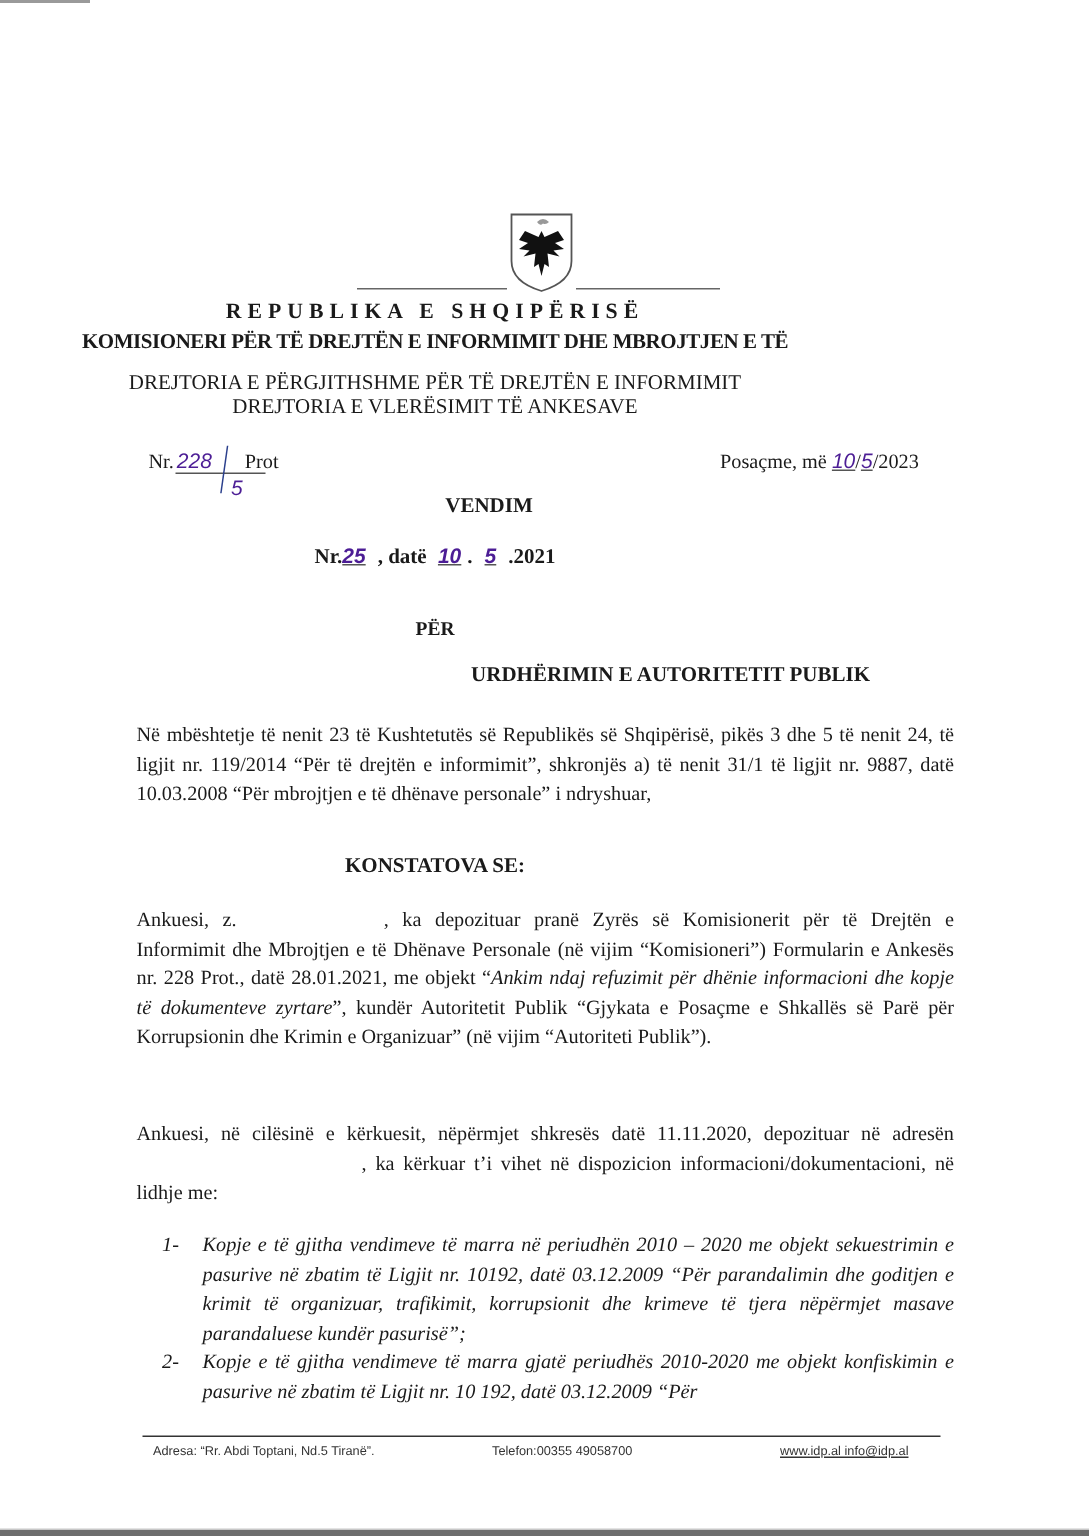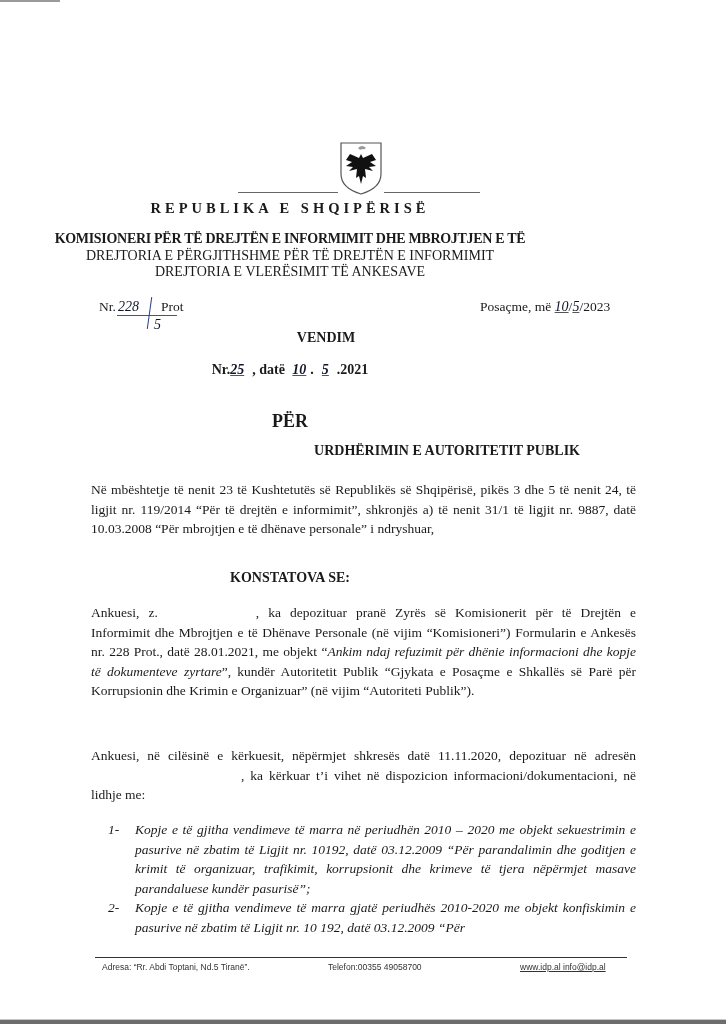--- a/index.html
+++ b/index.html
@@ -6,33 +6,33 @@
     body {
       width: 726px; height: 1024px; background: #ffffff; position: relative; overflow: hidden;
       font-family: "Liberation Serif", "DejaVu Serif", serif; color: #1a1a1a;
     }
     .topbar { position: absolute; left: 0; top: 0; width: 60px; height: 2px; background: #9a9a9a; }
     .emblem { position: absolute; left: 338px; top: 140px; width: 46px; height: 56px; }
     .rule-left { position: absolute; left: 238px; top: 192px; width: 100px; height: 1px; background: #666; }
     .rule-right { position: absolute; left: 384px; top: 192px; width: 96px; height: 1px; background: #666; }
     .center { position: absolute; left: 0; width: 580px; text-align: center; }
     .republic { top: 200px; font-weight: bold; font-size: 14.5px; letter-spacing: 4px; }
-    .komisioneri { top: 231px; font-weight: bold; font-size: 14px; letter-spacing: -0.3px; }
+    .komisioneri { top: 221px; font-weight: bold; font-size: 14px; letter-spacing: -0.3px; }
     .drejtoria1 { top: 248px; font-size: 14px; }
     .drejtoria2 { top: 264px; font-size: 14px; }
     .prot { position: absolute; left: 99px; top: 299px; font-size: 13.5px; }
-    .hand { font-family: Liberation Serif, serif; font-style: italic; color: #0f172a; font-size: 14px; }
+    .hand { font-family: Liberation Sans, sans-serif; font-style: italic; color: #4c1d95; font-size: 14px; }
     .hand-u { text-decoration: underline; text-decoration-color: #555; }
     .prot-slash { position: absolute; left: 149px; top: 297px; width: 1px; height: 32px; background: #2a3f8c; transform: rotate(8deg); }
     .prot-line { position: absolute; left: 117px; top: 315px; width: 60px; height: 1px; background: #555; }
     .prot-five { position: absolute; left: 154px; top: 317px; }
     .city-date { position: absolute; left: 480px; top: 299px; font-size: 13.5px; }
     .vendim { top: 330px; font-weight: bold; font-size: 14px; padding-left: 36px; }
     .vendim-nr { top: 362px; font-weight: bold; font-size: 14px; }
-    .per { top: 411px; font-weight: bold; font-size: 18px; }
+    .per { top: 411px; font-weight: bold; font-size: 13px; }
     .urdherimin { top: 443px; font-weight: bold; font-size: 14px; text-align: right; }
     .para { position: absolute; left: 91px; width: 545px; font-size: 13.5px; line-height: 19.5px; text-align: justify; }
     .para p { margin: 0; }
     .p1 { top: 480px; }
     .konstatova { top: 570px; font-weight: bold; font-size: 14px; }
     .p2 { top: 603px; }
     .p3 { top: 746px; }
     .list { position: absolute; left: 108px; width: 528px; top: 820px; font-size: 13.5px; line-height: 19.5px; font-style: italic; }
     .li { display: flex; }
     .li-num { width: 27px; flex: none; }

